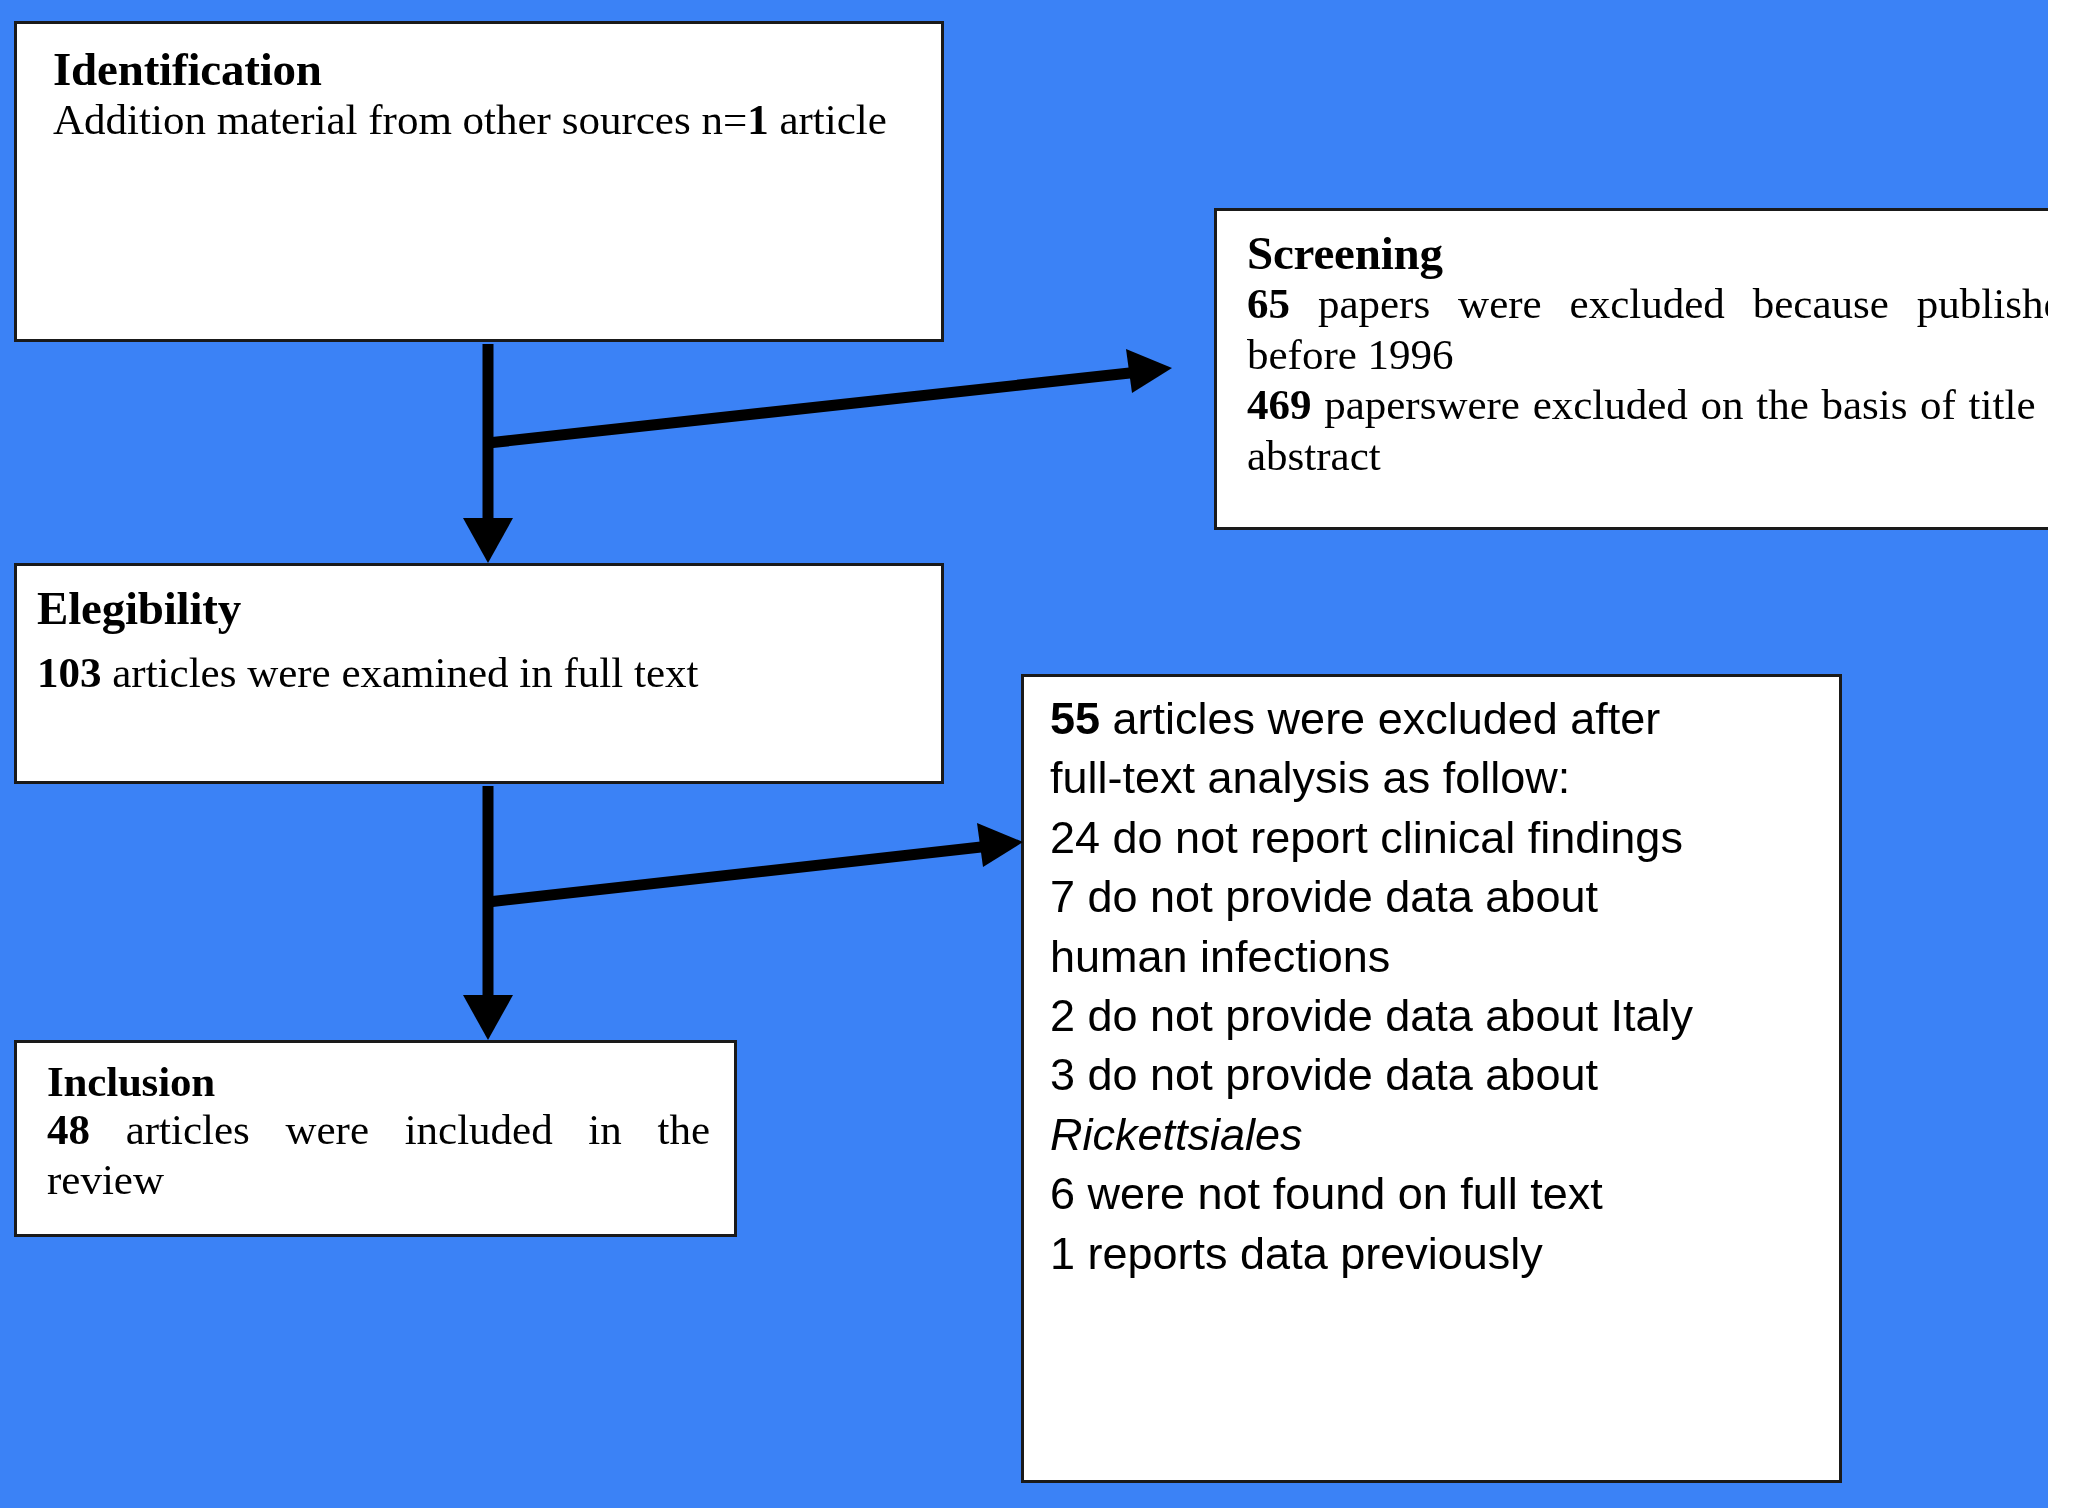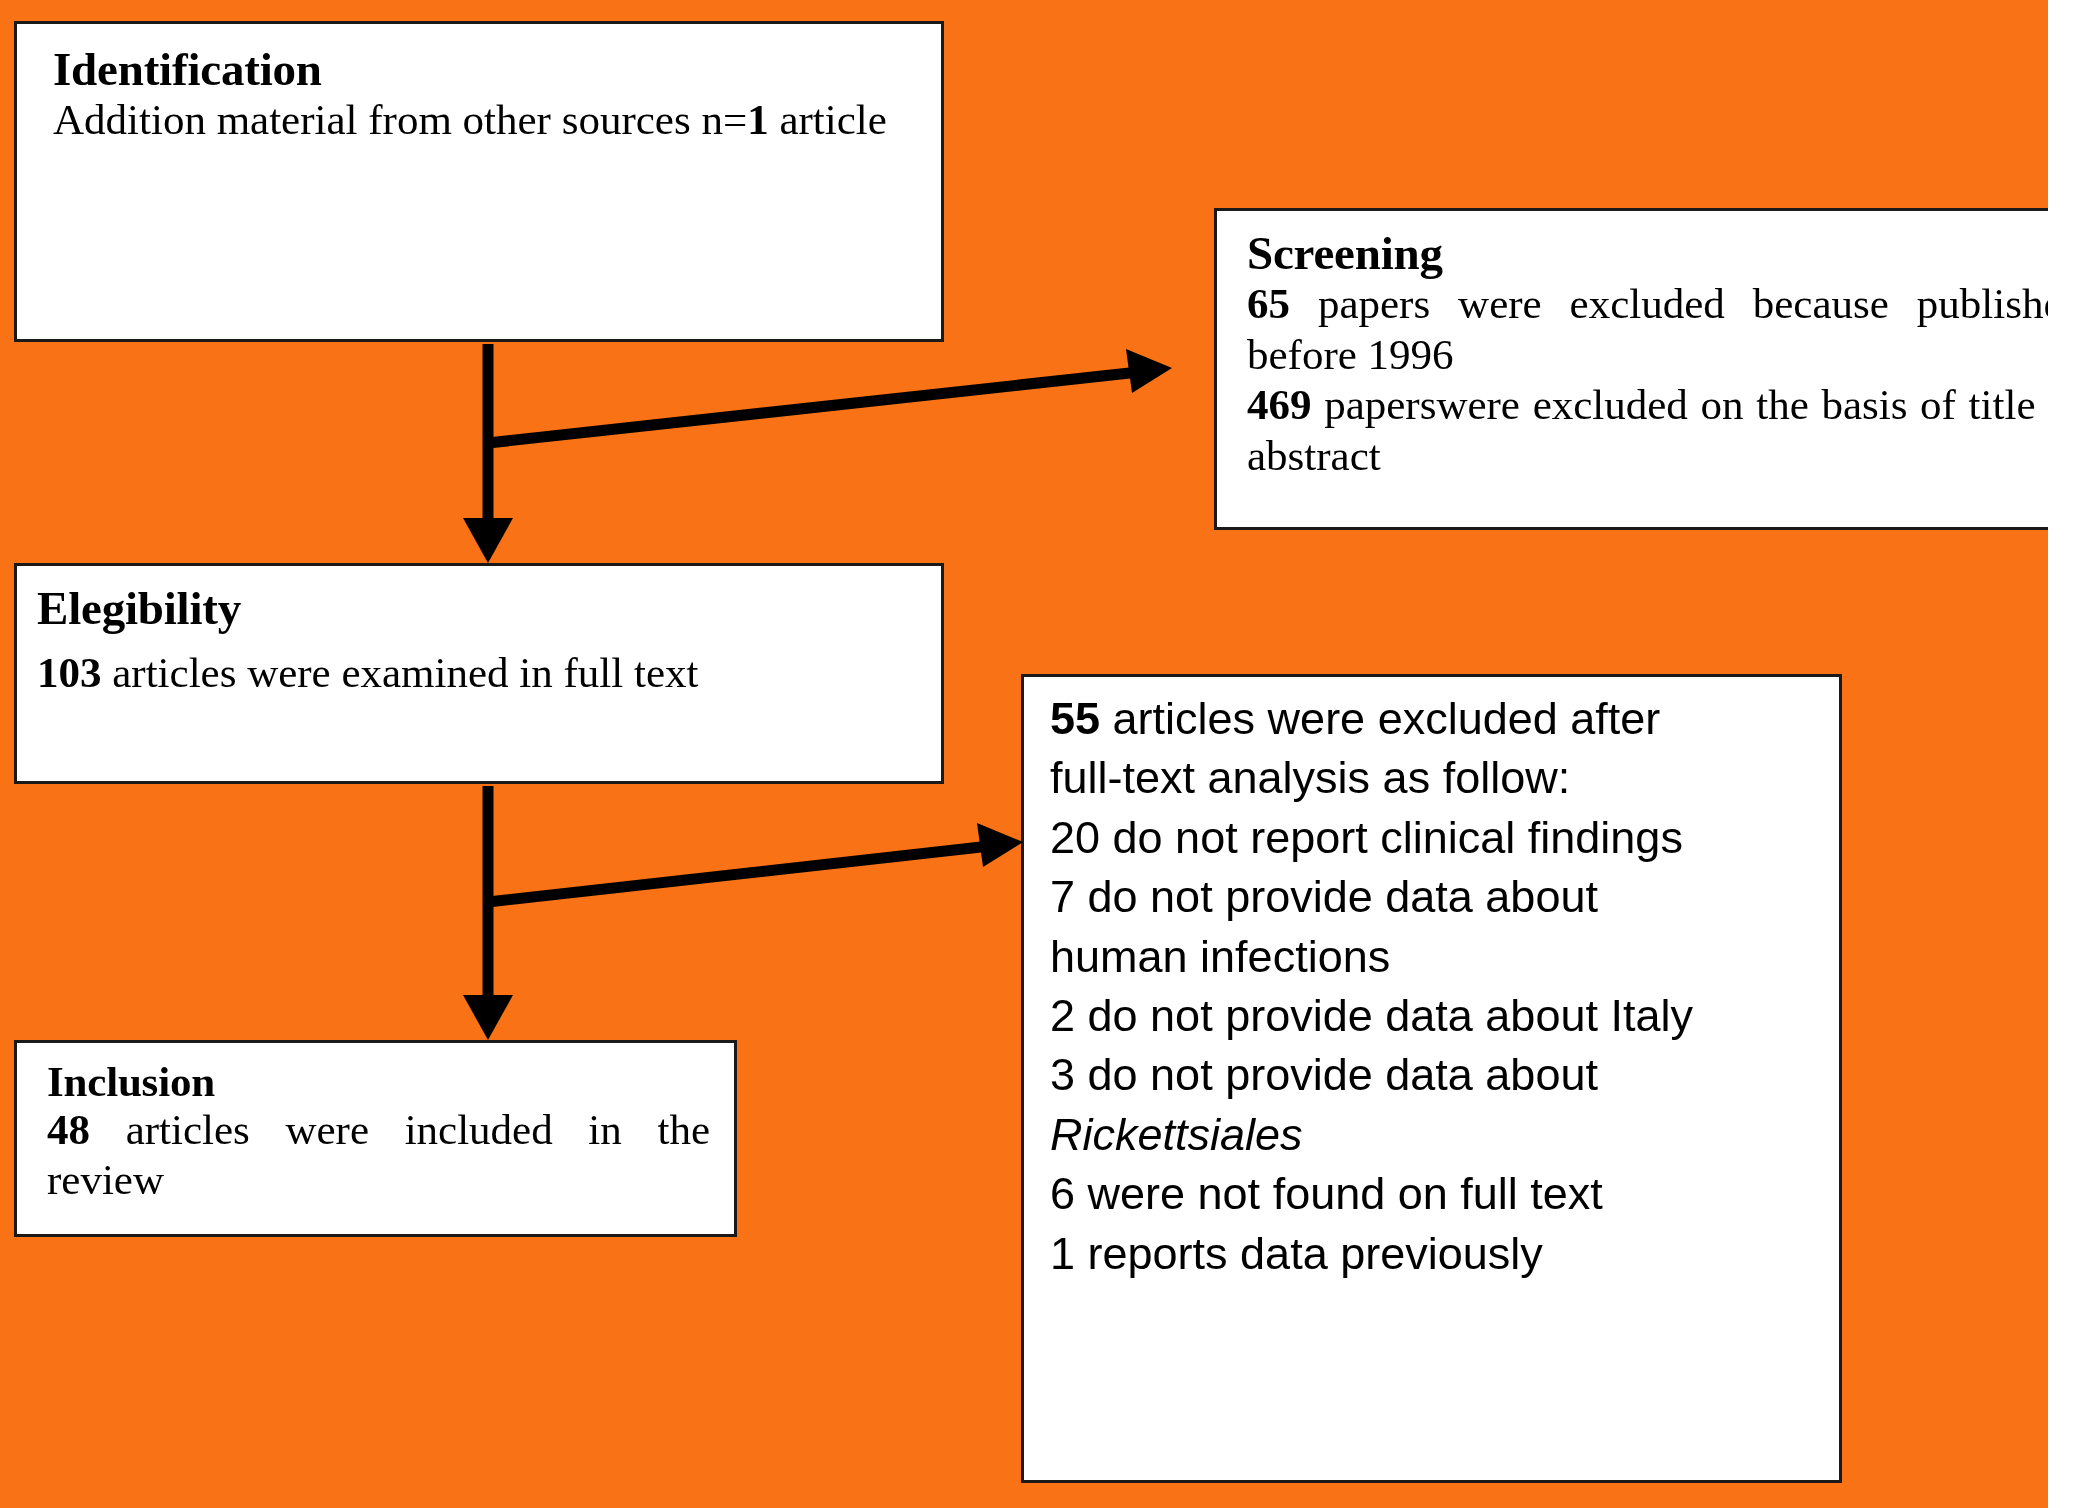--- a/index.html
+++ b/index.html
@@ -5,21 +5,21 @@
 <style>
   html, body {
     margin: 0;
     padding: 0;
     background: #ffffff;
   }
   #canvas {
     position: relative;
     width: 2048px;
     height: 1508px;
-    background: #f97316;
+    background: #3b82f6;
     overflow: hidden;
   }
 
   .box {
     position: absolute;
     box-sizing: border-box;
     border: 3px solid #1a1a1a;
     background: #ffffff;
   }
 
@@ -99,21 +99,21 @@
   </div>
 
   <div class="box serif-box pad-inc" id="box-inclusion">
     <div class="hdr">Inclusion</div>
     <div class="body"><b>48</b><span> articles were included in the review</span></div>
   </div>
 
   <div class="box sans-box pad-exc" id="box-exclusion">
     <div class="line"><b>55</b><span> articles were excluded after</span></div>
     <div class="line">full-text analysis as follow:</div>
-    <div class="line">20 do not report clinical findings</div>
+    <div class="line">24 do not report clinical findings</div>
     <div class="line">7 do not provide data about</div>
     <div class="line">human infections</div>
     <div class="line">2 do not provide data about Italy</div>
     <div class="line">3 do not provide data about</div>
     <div class="line"><i>Rickettsiales</i></div>
     <div class="line">6 were not found on full text</div>
     <div class="line">1 reports data previously</div>
   </div>
 
   <svg id="arrows" viewBox="0 0 2083 1508" width="2083" height="1508">

